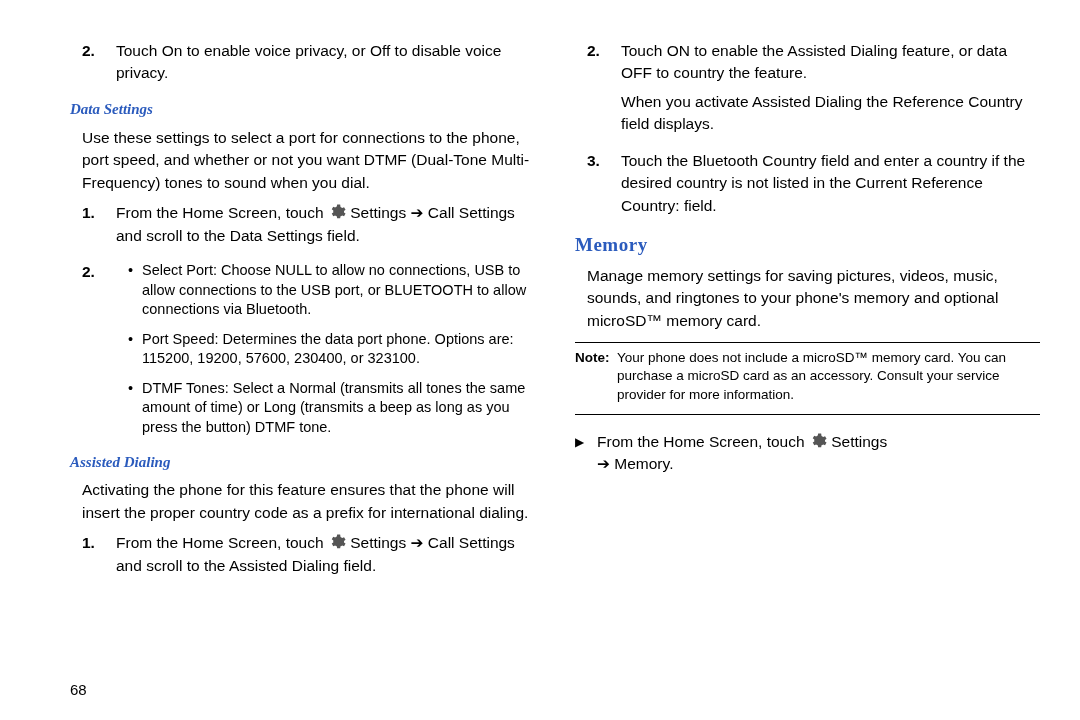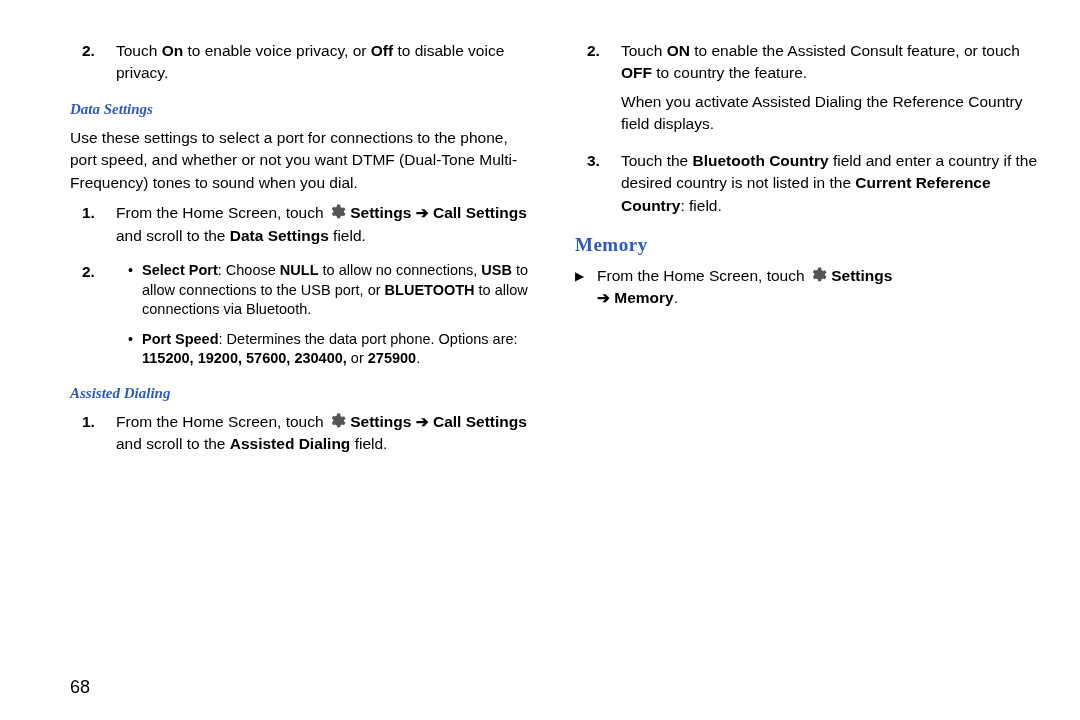--- a/index.html
+++ b/index.html
@@ -37,21 +37,21 @@
   }
   .heading-med {
     font-family: Georgia, "Times New Roman", serif;
     font-weight: 600;
     color: #2b5bbd;
     font-size: 19px;
     letter-spacing: 0.5px;
     margin-top: 6px;
   }
   .para {
-    margin: 4px 0 8px 0;
+    margin: 4px 0 8px 12px;
   }
   ol.steps {
     list-style: none;
     padding-left: 0;
     margin: 0;
     counter-reset: step;
   }
   ol.steps > li {
     position: relative;
     padding-left: 46px;
@@ -76,32 +76,32 @@
     position: relative;
     padding-left: 14px;
     margin-bottom: 10px;
   }
   ul.bullets > li::before {
     content: "•";
     position: absolute;
     left: 0;
     top: 0;
   }
-  .b { font-weight: bold; }
+  .b { font-weight: normal; }
   .tri { display: inline-block; padding-right: 6px; font-size: 12px;}
   .gear {
     display: inline-block;
     vertical-align: -3px;
   }
   .gear svg { display: block; }
   .page-num {
     position: absolute;
     left: 70px;
     bottom: 22px;
-    font-size: 18px;
+    font-size: 15px;
     color: #000;
   }
   .notebox {
     font-family: "Arial Narrow", Arial, sans-serif;
     font-stretch: condensed;
     font-size: 13.5px;
     line-height: 1.35;
     border-top: 1px solid #000;
     border-bottom: 1px solid #000;
     padding: 6px 0 10px 0;
@@ -145,59 +145,69 @@
         </span>
         <span class="b frag">Settings</span><span class="b frag"> ➔ </span><span class="b frag">Call Settings</span><span class="frag"> and scroll to the </span><span class="b frag">Data Settings</span><span class="frag"> field.</span>
       </li>
       <li>
         <span class="num">2.</span>
         <ul class="bullets">
           <li>
             <span class="b frag">Select Port</span><span class="frag">: Choose </span><span class="b frag">NULL</span><span class="frag"> to allow no connections, </span><span class="b frag">USB</span><span class="frag"> to allow connections to the USB port, or </span><span class="b frag">BLUETOOTH</span><span class="frag"> to allow connections via Bluetooth.</span>
           </li>
           <li>
-            <span class="b frag">Port Speed</span><span class="frag">: Determines the data port phone. Options are: </span><span class="b frag">115200, 19200, 57600, 230400,</span><span class="frag"> or </span><span class="b frag">275900</span><span class="frag">.</span>
+            <span class="b frag">Port Speed</span><span class="frag">: Determines the data port phone. Options are: </span><span class="b frag">115200, 19200, 57600, 230400,</span><span class="frag"> or </span><span class="b frag">323100</span><span class="frag">.</span>
+          </li>
+          <li>
+            <span class="b frag">DTMF Tones</span><span class="frag">: Select a </span><span class="b frag">Normal</span><span class="frag"> (transmits all tones the same amount of time) or </span><span class="b frag">Long</span><span class="frag"> (transmits a beep as long as you press the button) DTMF tone.</span>
           </li>
         </ul>
       </li>
     </ol>
 
     <div class="heading-small">Assisted Dialing</div>
+    <div class="para">Activating the phone for this feature ensures that the phone will insert the proper country code as a prefix for international dialing.</div>
 
     <ol class="steps">
       <li>
         <span class="num">1.</span>
         <span class="frag">From the Home Screen, touch </span>
         <span class="gear">
           <svg width="18" height="18" viewBox="0 0 24 24">
               <path fill="#555" d="M12 8a4 4 0 100 8 4 4 0 000-8zm9.4 4a7.6 7.6 0 00-.1-1.3l2.1-1.6-2-3.4-2.5 1a7.8 7.8 0 00-2.2-1.3L16.2 2h-4l-.5 2.6a7.8 7.8 0 00-2.2 1.3l-2.5-1-2 3.4 2.1 1.6a7.6 7.6 0 00-.1 1.3c0 .4 0 .9.1 1.3l-2.1 1.6 2 3.4 2.5-1c.7.5 1.4 1 2.2 1.3l.5 2.6h4l.5-2.6c.8-.3 1.5-.8 2.2-1.3l2.5 1 2-3.4-2.1-1.6c.1-.4.1-.9.1-1.3z"></path>
             </svg>
         </span>
         <span class="b frag">Settings</span><span class="b frag"> ➔ </span><span class="b frag">Call Settings</span><span class="frag"> and scroll to the </span><span class="b frag">Assisted Dialing</span><span class="frag"> field.</span>
       </li>
     </ol>
   </div>
 
   <div class="col">
 
     <ol class="steps" start="2">
       <li>
         <span class="num">2.</span>
-        <span class="frag">Touch </span><span class="b frag">ON</span><span class="frag"> to enable the Assisted Consult feature, or touch </span><span class="b frag">OFF</span><span class="frag"> to country the feature.</span>
+        <span class="frag">Touch </span><span class="b frag">ON</span><span class="frag"> to enable the Assisted Dialing feature, or data </span><span class="b frag">OFF</span><span class="frag"> to country the feature.</span>
         <div style="height:6px"></div>
         <span class="frag">When you activate Assisted Dialing the Reference Country field displays.</span>
       </li>
       <li>
         <span class="num">3.</span>
         <span class="frag">Touch the </span><span class="b frag">Bluetooth Country</span><span class="frag"> field and enter a country if the desired country is not listed in the </span><span class="b frag">Current Reference Country</span><span class="frag">: field.</span>
       </li>
     </ol>
 
     <div class="heading-med">Memory</div>
-
+    <div class="para">Manage memory settings for saving pictures, videos, music, sounds, and ringtones to your phone's memory and optional microSD™ memory card.</div>
+
+    <div class="notebox">
+      <span class="note-label">Note:</span>
+      <div class="note-body"> Your phone does not include a microSD™ memory card. You can purchase a microSD card as an accessory. Consult your service provider for more information.</div>
+      <div style="clear:both"></div>
+    </div>
 
     <div style="padding-left:22px; position:relative;">
       <span class="tri" style="position:absolute; left:0; top:3px;">▶</span>
       <span class="frag">From the Home Screen, touch </span>
       <span class="gear">
         <svg width="18" height="18" viewBox="0 0 24 24">
             <path fill="#555" d="M12 8a4 4 0 100 8 4 4 0 000-8zm9.4 4a7.6 7.6 0 00-.1-1.3l2.1-1.6-2-3.4-2.5 1a7.8 7.8 0 00-2.2-1.3L16.2 2h-4l-.5 2.6a7.8 7.8 0 00-2.2 1.3l-2.5-1-2 3.4 2.1 1.6a7.6 7.6 0 00-.1 1.3c0 .4 0 .9.1 1.3l-2.1 1.6 2 3.4 2.5-1c.7.5 1.4 1 2.2 1.3l.5 2.6h4l.5-2.6c.8-.3 1.5-.8 2.2-1.3l2.5 1 2-3.4-2.1-1.6c.1-.4.1-.9.1-1.3z"></path>
           </svg>
       </span>
       <span class="b frag">Settings</span><br>

